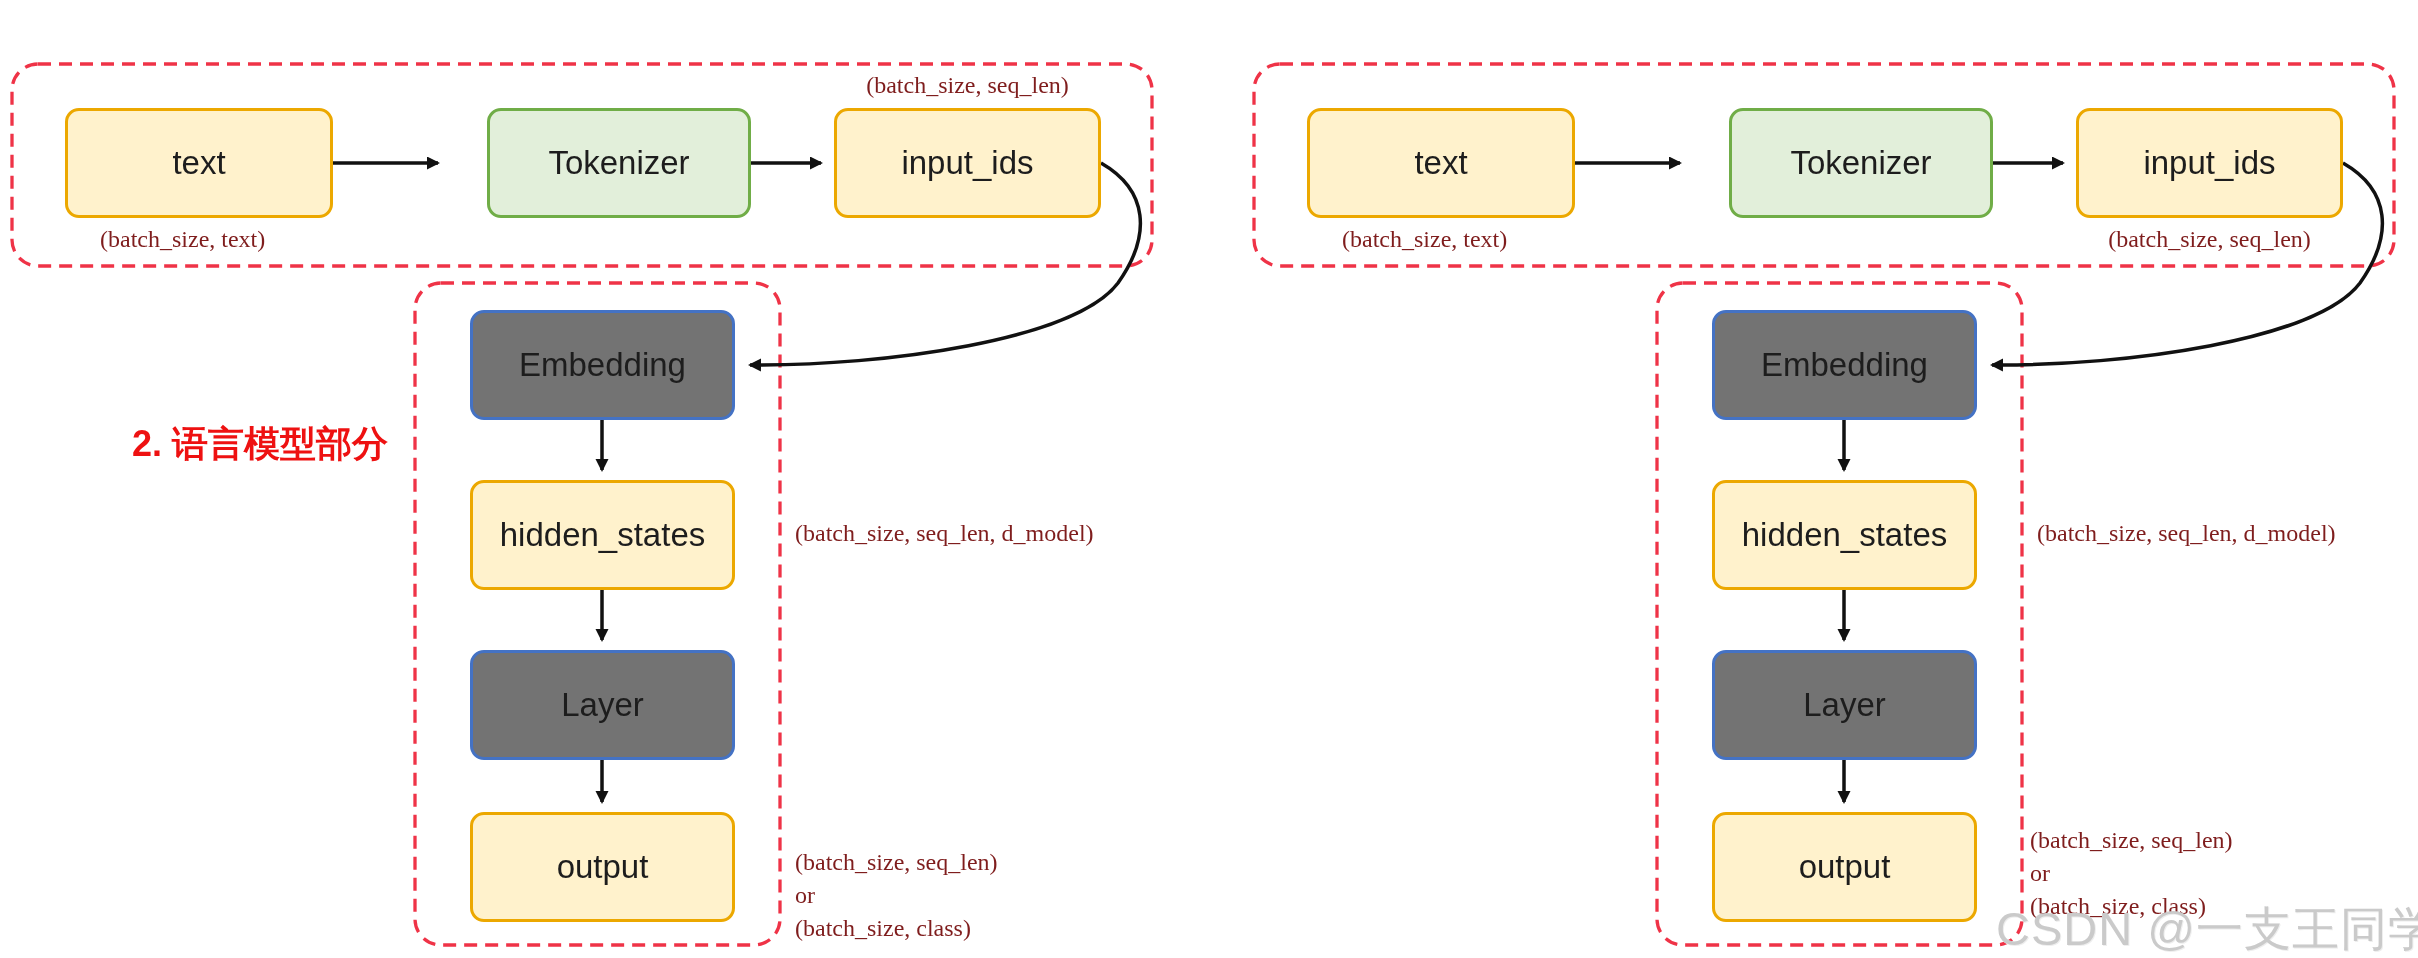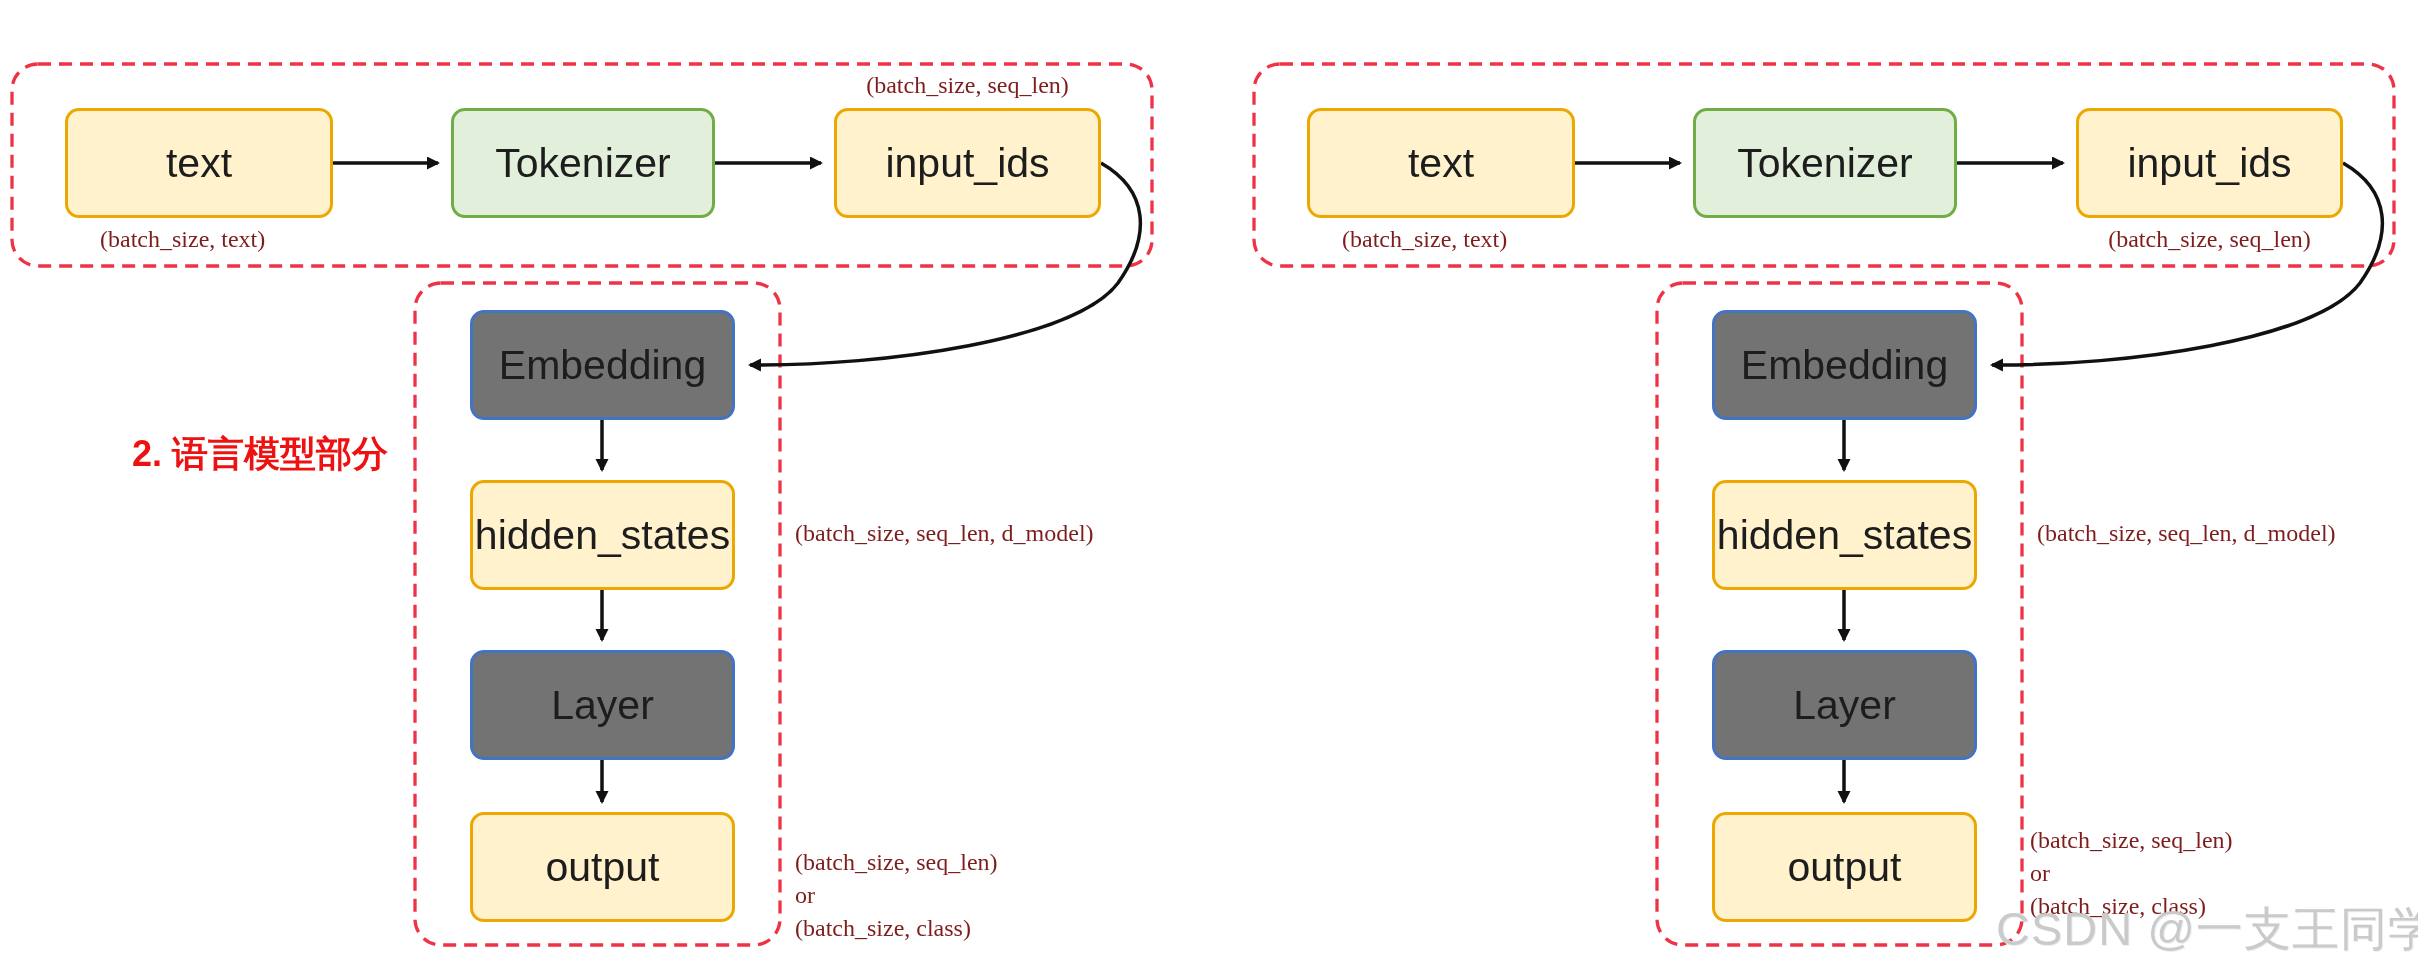--- a/index.html
+++ b/index.html
@@ -2,23 +2,23 @@
 <html><head>
 <meta charset="utf-8">
 <style>
   html,body{margin:0;padding:0;background:#ffffff;}
   body{width:2418px;height:958px;position:relative;overflow:hidden;
        font-family:"Liberation Sans",sans-serif;}
   .canvas{position:absolute;left:0;top:0;width:2418px;height:958px;}
   svg.overlay{position:absolute;left:0;top:0;pointer-events:none;}
   .node{position:absolute;height:110px;border-radius:14px;border:3px solid;
         display:flex;align-items:center;justify-content:center;
-        font-size:41px;color:#1d1d1d;box-sizing:border-box;}
+        font-size:33px;color:#1d1d1d;box-sizing:border-box;}
   .node.yellow{background:#fff2cc;border-color:#eca800;}
-  .node.green{background:#e2efda;border-color:#70ad47;}
+  .node.green{background:#e2efda;border-color:#70ad47;margin-left:36px;}
   .node.blue{background:#737373;border-color:#4472c4;}
   .section-title{position:absolute;font-size:36px;font-weight:bold;color:#ee1111;
                  white-space:nowrap;}
   .ann{position:absolute;font-family:"Liberation Serif",serif;font-size:24px;
        color:#7f1d1d;white-space:nowrap;}
   .ann.centered{text-align:center;}
   .ann-group div{line-height:33px;}
   .watermark{position:absolute;left:1996px;top:898px;font-size:47px;
              color:#cacaca;white-space:nowrap;letter-spacing:1px;
              text-shadow:1px 1px 0 #eeeeee;}
@@ -48,21 +48,21 @@
     <line x1="602" y1="760" x2="602" y2="802" stroke="#111" stroke-width="3.5" marker-end="url(#ah)"></line>
 
     <line x1="1575" y1="163" x2="1680" y2="163" stroke="#111" stroke-width="3.5" marker-end="url(#ah)"></line>
     <line x1="1957" y1="163" x2="2063" y2="163" stroke="#111" stroke-width="3.5" marker-end="url(#ah)"></line>
     <path d="M2343 163 C2390 190 2394 235 2360 283 C2317 340 2127 366 1992 365" fill="none" stroke="#111" stroke-width="3.5" marker-end="url(#ah)"></path>
     <line x1="1844" y1="420" x2="1844" y2="470" stroke="#111" stroke-width="3.5" marker-end="url(#ah)"></line>
     <line x1="1844" y1="590" x2="1844" y2="640" stroke="#111" stroke-width="3.5" marker-end="url(#ah)"></line>
     <line x1="1844" y1="760" x2="1844" y2="802" stroke="#111" stroke-width="3.5" marker-end="url(#ah)"></line>
   </svg>
 
-  <div class="section-title" style="left:132px;top:430px;">2. 语言模型部分</div>
+  <div class="section-title" style="left:132px;top:420px;">2. 语言模型部分</div>
 
   <div>
     <div class="node yellow" style="left:65px;top:108px;width:268px;">
       <span>text</span>
     </div>
     <div class="node green" style="left:451px;top:108px;width:264px;">
       <span>Tokenizer</span>
     </div>
     <div class="node yellow" style="left:834px;top:108px;width:267px;">
       <span>input_ids</span>

